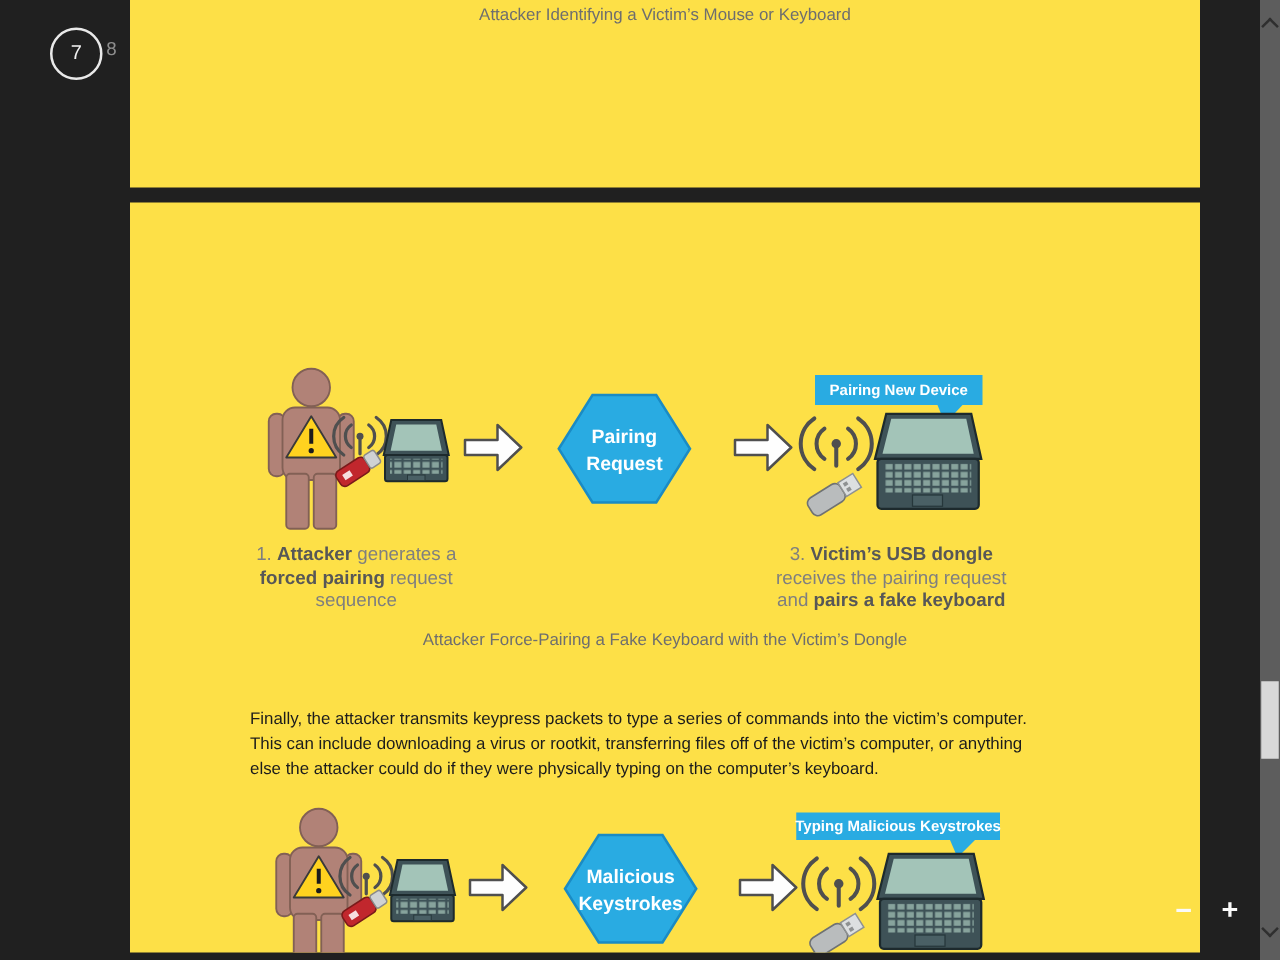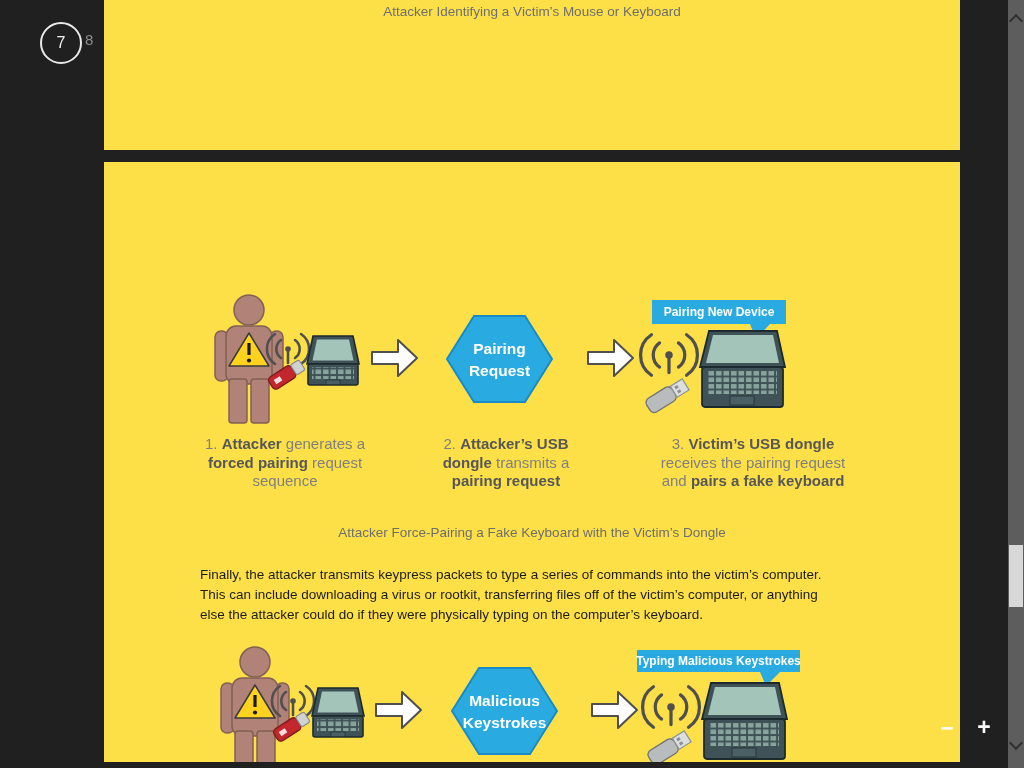--- a/index.html
+++ b/index.html
@@ -12,21 +12,21 @@
   .page{
     position:absolute;left:104px;width:856px;background:#fde047;
   }
   #page-prev{top:0;height:150px;}
   #page-cur{top:162px;height:600px;overflow:hidden;}
   .fig-caption{
     position:absolute;left:0;width:100%;text-align:center;
     color:#6e6e6e;font-size:13.5px;
   }
   #prev-caption{top:4px;}
-  #cur-caption{top:363px;}
+  #cur-caption{top:342px;}
   .body-text{
     position:absolute;left:96px;width:632px;
     color:#1c1c1c;font-size:13.5px;line-height:20px;text-align:left;
   }
   #para1{top:94px;}
   #para2{top:403px;}
   
   .figsvg{position:absolute;left:96px;}
   #fig1{top:127px;}
   #fig2{top:477px;}
@@ -38,21 +38,21 @@
     fill:#ffffff;font-size:12px;font-weight:bold;
     font-family:"Liberation Sans",sans-serif;text-anchor:middle;
   }
   
   .step{
     position:absolute;top:273px;text-align:center;
     color:#7f7f7f;font-size:15px;line-height:18.5px;
   }
   #step1{left:100px;width:162px;}
   #step2{left:318px;width:168px;}
-  #step3{left:503px;width:212px;margin-left:40px;}
+  #step3{left:503px;width:212px;}
   .bseg{font-weight:bold;color:#575757;}
   
   #page-badge{
     position:absolute;left:40px;top:22px;width:38px;height:38px;
     border:2.5px solid #e9e9e9;border-radius:50%;
     display:flex;align-items:center;justify-content:center;
     color:#f0f0f0;font-size:16px;
   }
   #page-badge-next{
     position:absolute;left:85px;top:31px;color:#8d8d8d;font-size:15px;
@@ -172,21 +172,20 @@
     <g transform="translate(500,42)">
       <polygon points="9,0 77,0 85,36 0,36" fill="#3e5257" stroke="#1d2a2d" stroke-width="1.8"></polygon>
       <polygon points="13,4 73,4 79,32 6,32" fill="#a3c4b8"></polygon>
       <rect x="2" y="36" width="81" height="40" rx="3" fill="#3e5257" stroke="#1d2a2d" stroke-width="1.8"></rect>
       <rect x="8" y="40" width="69" height="23" fill="url(#keys1)"></rect>
       <rect x="30" y="65" width="24" height="9" fill="#4a6065" stroke="#26373b" stroke-width="1"></rect>
     </g>
   </svg>
 
   <div class="step" id="step1"><span>1. </span><span class="bseg">Attacker</span><span> generates a </span><span class="bseg">forced pairing</span><span> request sequence</span></div>
-  <div class="step" id="step2"><span>2. </span><span class="bseg">Attacker’s USB dongle</span><span> transmits a </span><span class="bseg">pairing request</span></div>
   <div class="step" id="step3"><span>3. </span><span class="bseg">Victim’s USB dongle</span><span> receives the pairing request and </span><span class="bseg">pairs a fake keyboard</span></div>
 
   <div class="fig-caption" id="cur-caption">Attacker Force-Pairing a Fake Keyboard with the Victim’s Dongle</div>
 
   <div class="body-text" id="para2">Finally, the attacker transmits keypress packets to type a series of commands into the victim’s computer. This can include downloading a virus or rootkit, transferring files off of the victim’s computer, or anything else the attacker could do if they were physically typing on the computer’s keyboard.</div>
 
   <svg class="figsvg" id="fig2" width="625" height="140" viewBox="0 0 625 140">
     <defs>
       <pattern id="keys2" width="7.5" height="6.5" patternUnits="userSpaceOnUse">
         <rect width="5.6" height="4.6" x="1" y="1" fill="#87a39c"></rect>

